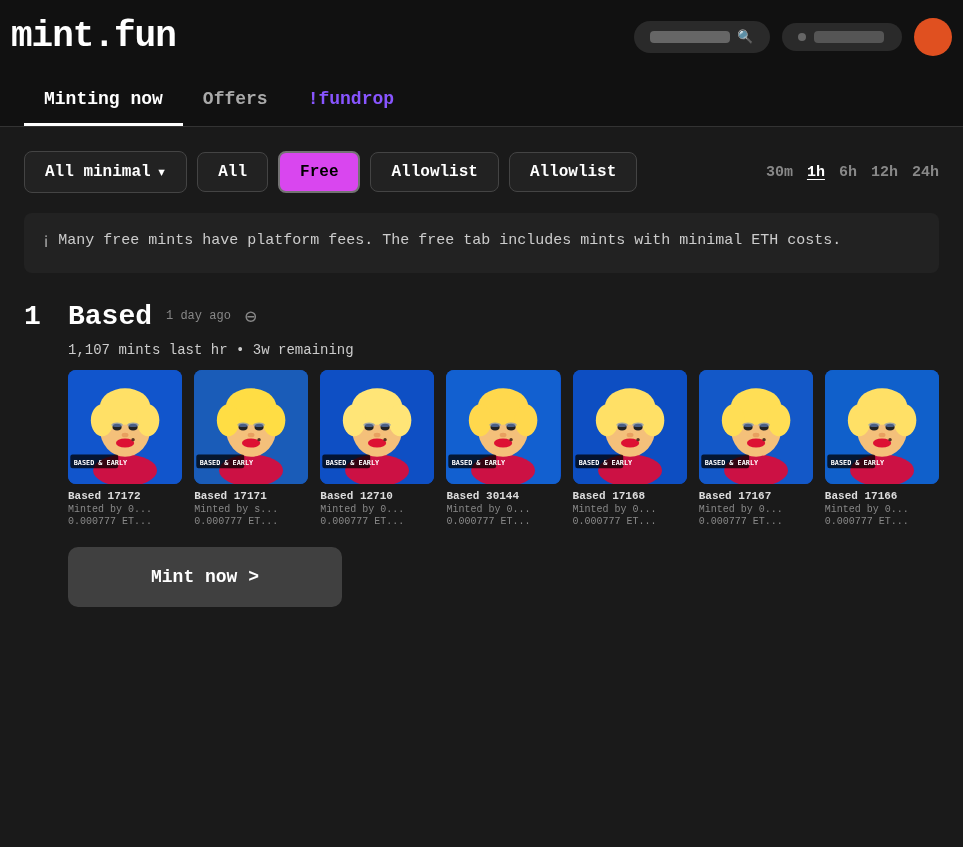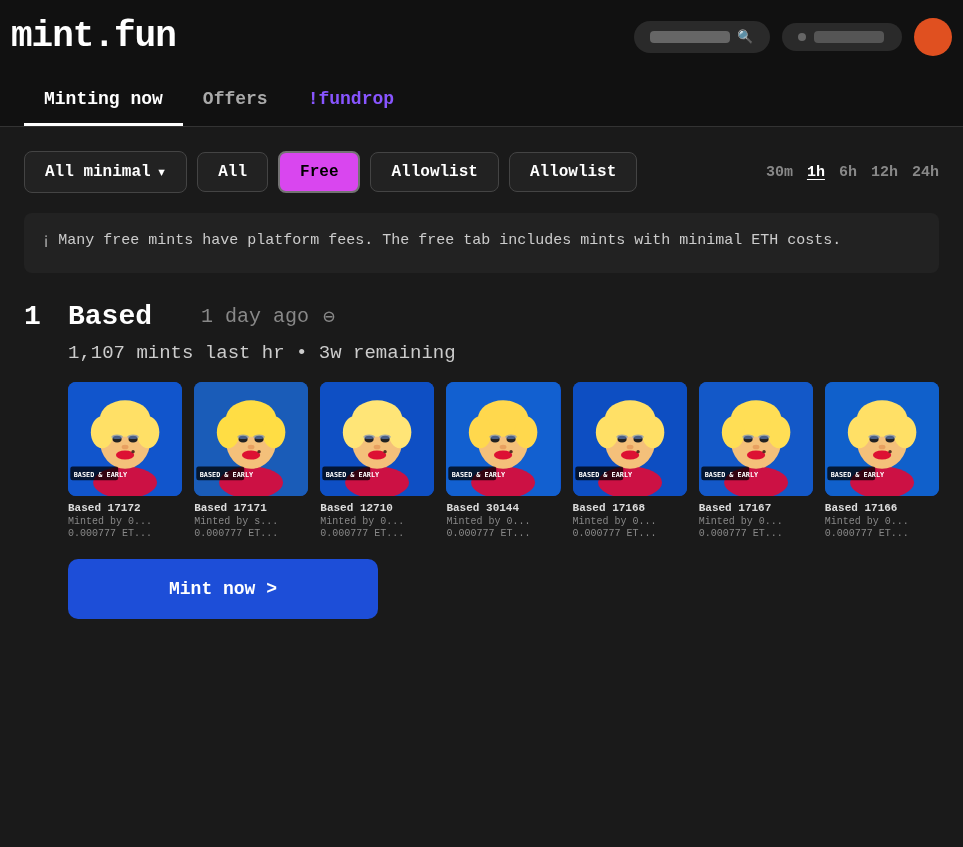--- a/index.html
+++ b/index.html
@@ -167,34 +167,33 @@
       min-width: 30px;
     }
     .collection-name {
       font-size: 28px;
       font-weight: 900;
       color: #fff;
       font-family: 'Courier New', Courier, monospace;
       text-align: right;
     }
     .collection-age {
-      font-size: 20px;
+      font-size: 12px;
       color: #888;
       font-weight: 400;
-      margin-left: 35px;
     }
     .collection-minus {
       color: #888;
       font-size: 20px;
       cursor: pointer;
     }
     .collection-stats {
-      font-size: 19px;
+      font-size: 14px;
       color: #ccc;
-      margin-bottom: 18px;
+      margin-bottom: 12px;
       margin-left: 44px;
     }
 
     
     .nft-grid {
       display: flex;
       gap: 12px;
       margin-left: 44px;
       margin-bottom: 20px;
       overflow: hidden;
@@ -241,30 +240,30 @@
       white-space: nowrap;
       overflow: hidden;
       text-overflow: ellipsis;
     }
 
     
     .mint-btn-container {
       margin-left: 44px;
     }
     .mint-btn {
-      background: #1d4ed8;
+      background: #404040;
       color: #fff;
       border: none;
       border-radius: 10px;
       padding: 20px 0;
       font-size: 18px;
       font-weight: 700;
       font-family: 'Courier New', Courier, monospace;
       cursor: pointer;
-      width: 310px;
+      width: 274px;
       display: flex;
       align-items: center;
       justify-content: center;
       gap: 8px;
     }
   </style>
 </head>
 <body>
 
 <div class="header">

